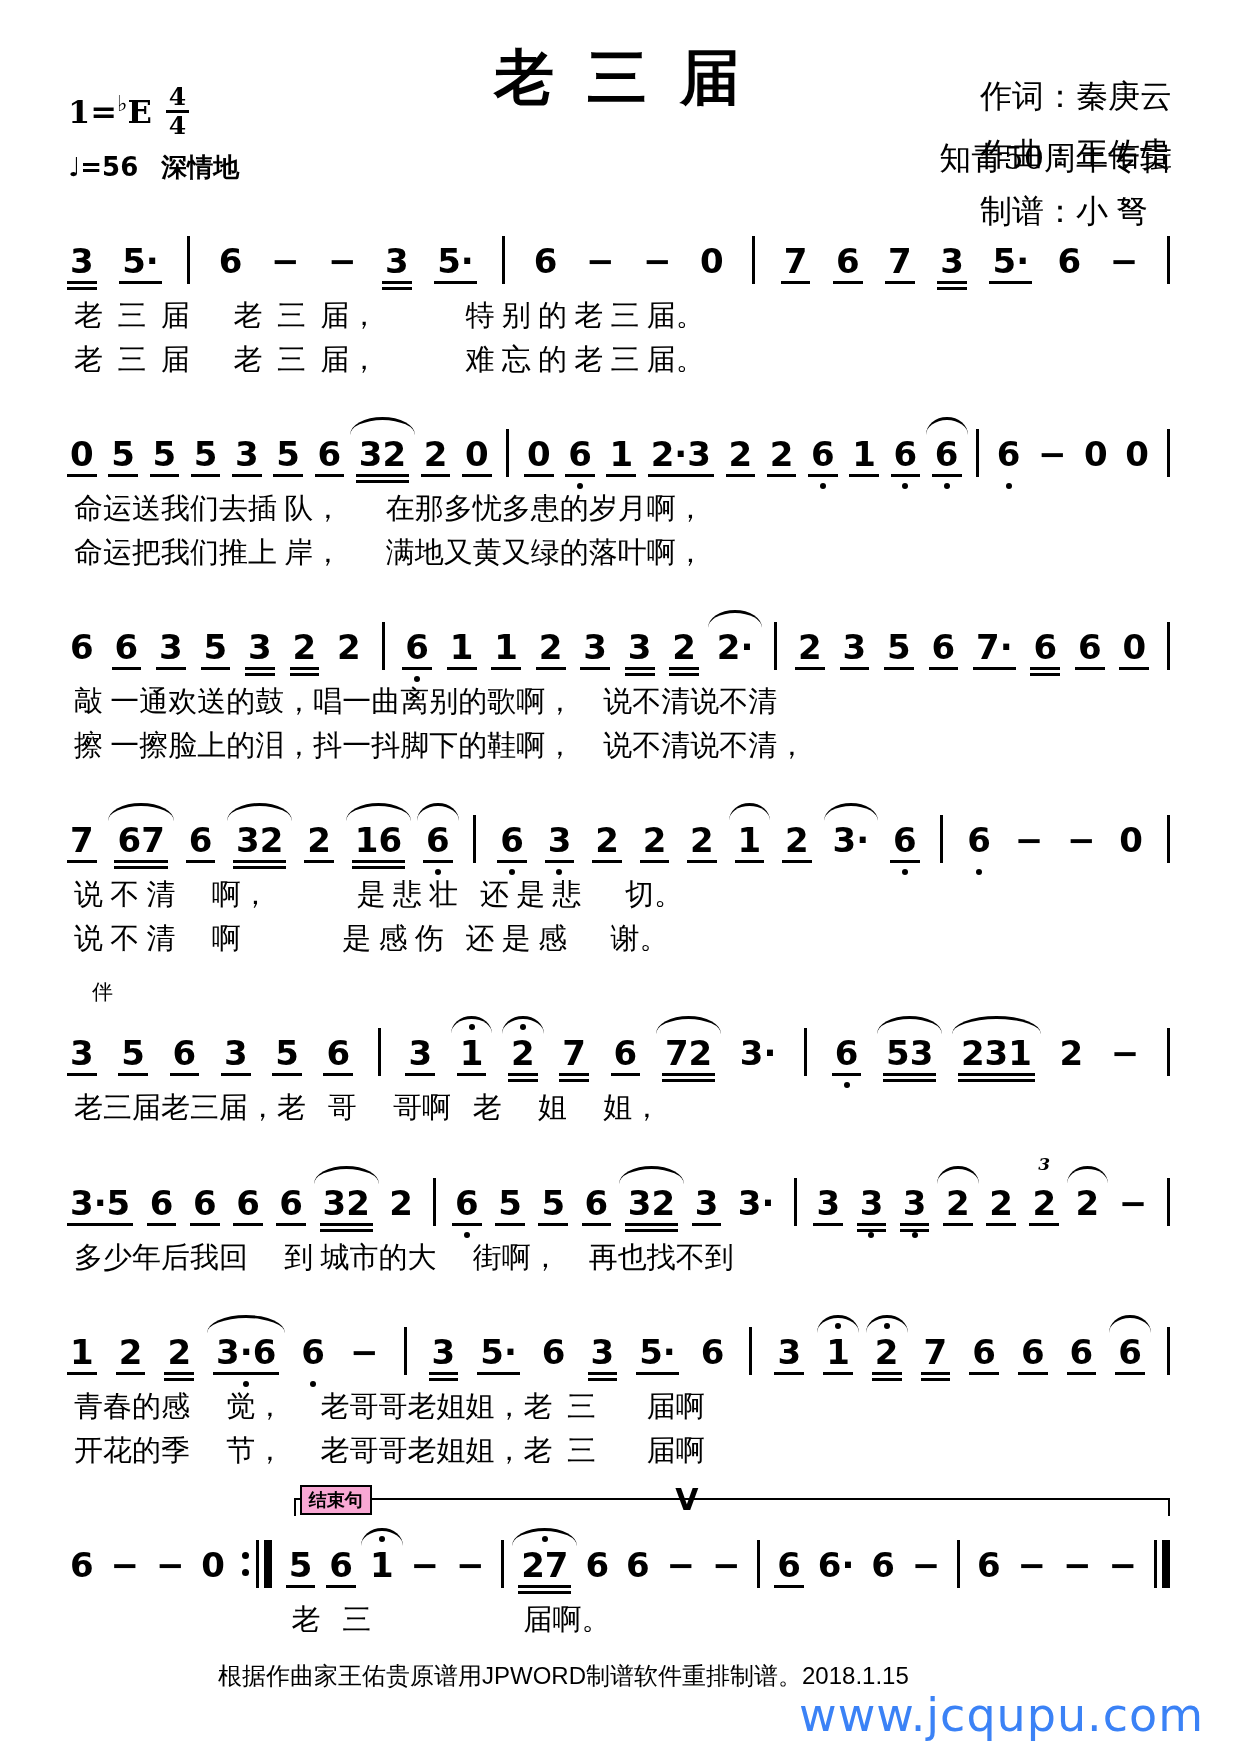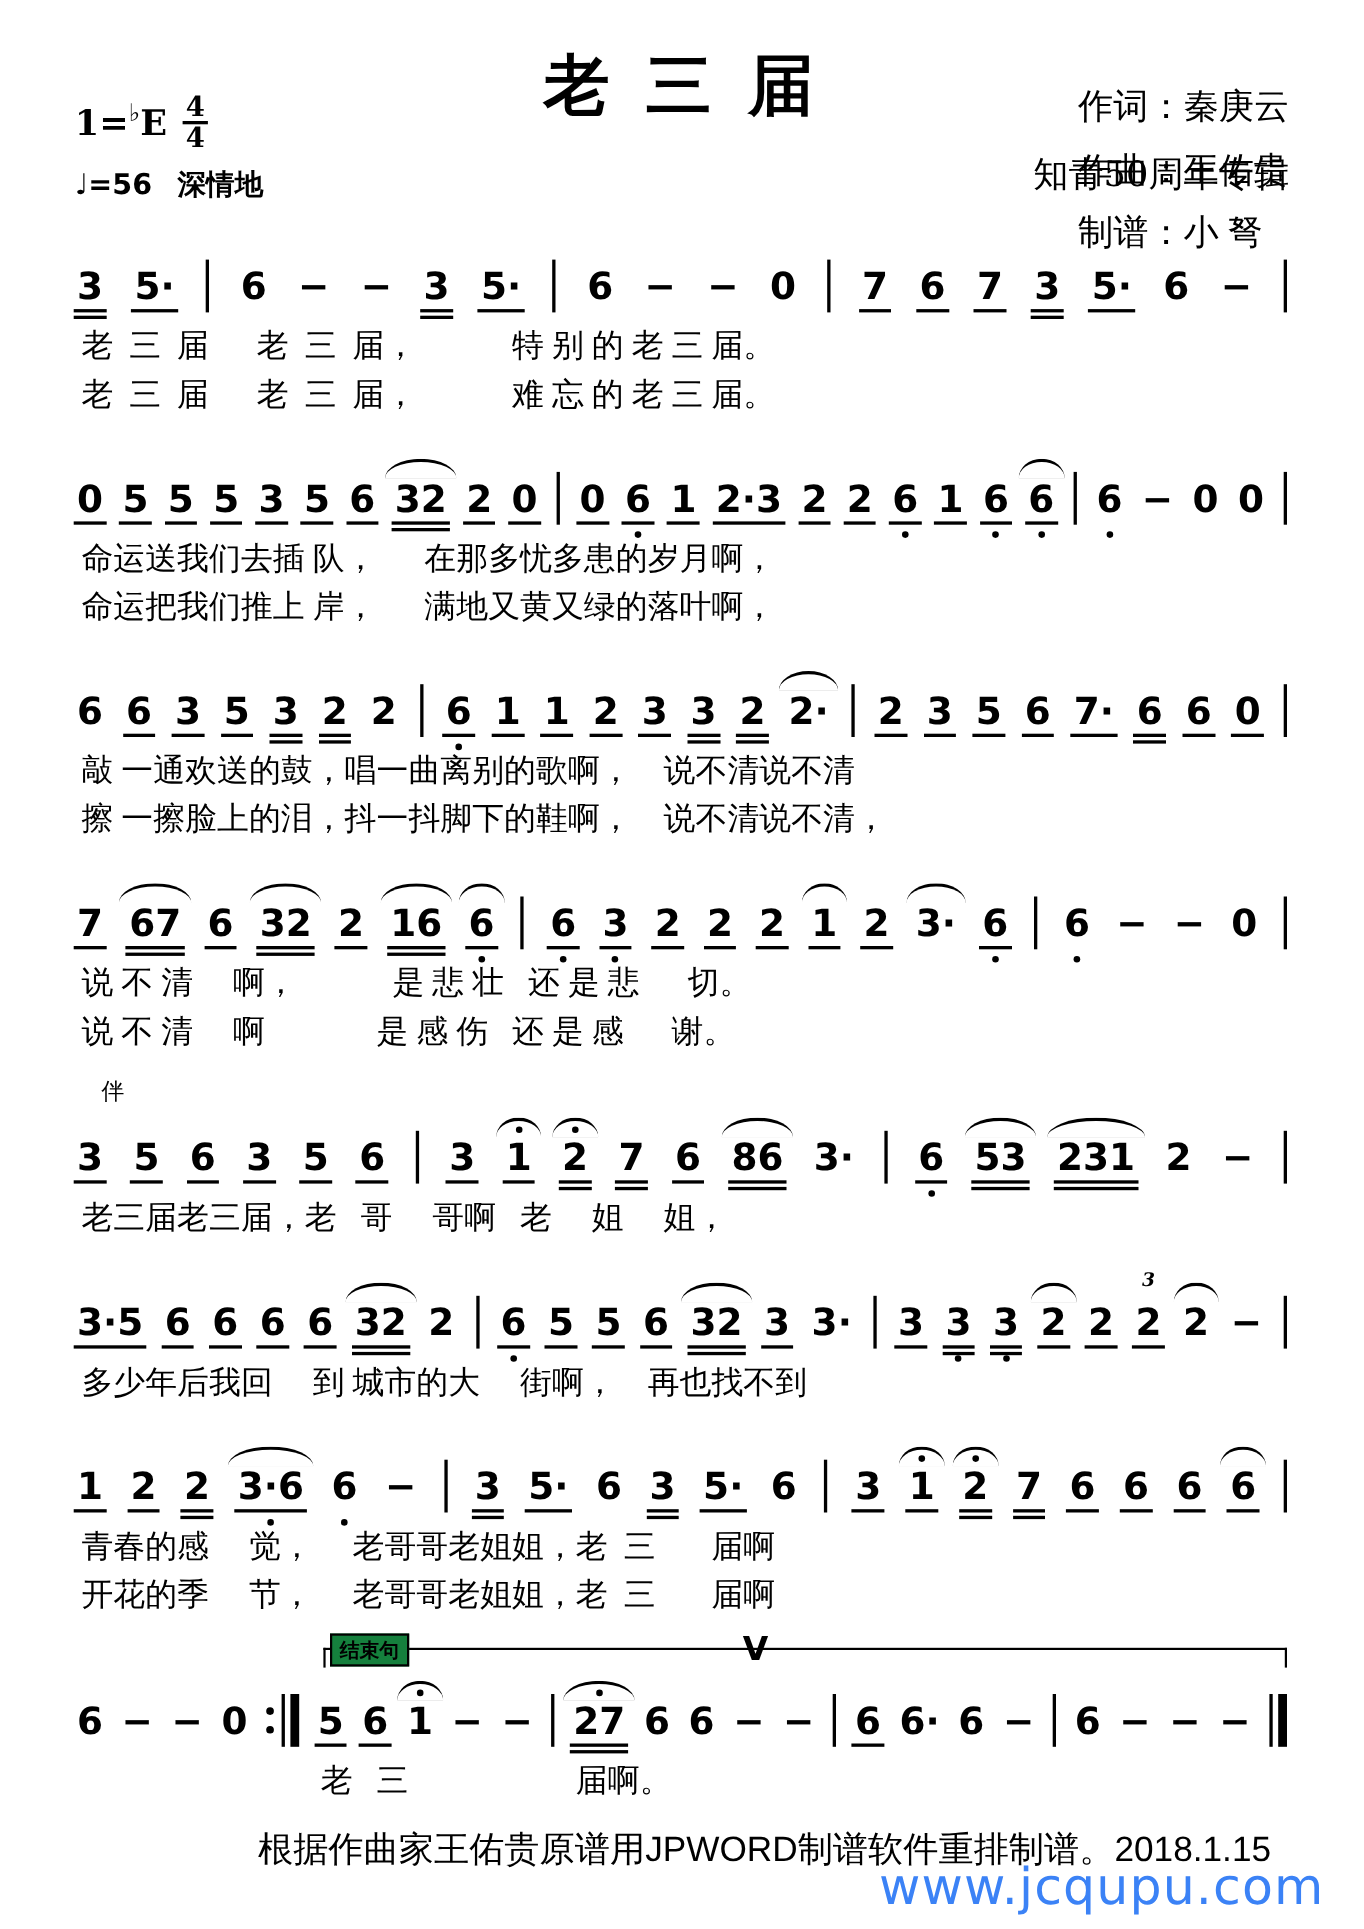--- a/index.html
+++ b/index.html
@@ -43,27 +43,27 @@
   .bar.thin{width:3px;background:#000}
   .bar.thick{width:8px;background:#000}
   .repeat-dots{display:flex;flex-direction:column;justify-content:center;gap:10px;height:48px;margin-right:2px}
   .rdot{width:7px;height:7px;background:#000;border-radius:50%}
   .lyric{white-space:pre;font-size:29px;line-height:1.5;margin-left:6px;
          font-family:Liberation Serif, serif}
   .pre-label{font-size:21px;font-family:"DejaVu Serif",serif;margin:2px 0 -8px 24px}
   .has-bracket{padding-top:50px}
   .ending-bracket{position:absolute;left:20.5%;right:2px;top:8px;height:16px;
                   border:2.5px solid #000;border-bottom:none}
-  .ending-label{position:absolute;left:21%;top:-5px;background:#15803d;border:2px solid #000;
+  .ending-label{position:absolute;left:21%;top:-5px;background:#f9a8d4;border:2px solid #000;
                 font-size:18px;padding:1px 7px;font-family:"DejaVu Serif",serif;font-weight:bold}
   .breath-mark{position:absolute;left:55%;top:-8px;font-size:30px;font-weight:bold;
                font-family:"DejaVu Sans",sans-serif}
 
   
-  .footer{text-align:center;padding-left:150px;font-size:32px;margin-top:12px;
+  .footer{padding-left:150px;font-size:24px;margin-top:12px;
           font-family:"Liberation Sans",sans-serif}
   .watermark{position:absolute;right:36px;bottom:12px;font-size:46px;color:#3b82f6;
              letter-spacing:1px;font-family:"DejaVu Sans",sans-serif}
 </style>
 </head>
 <body>
 
 <div class="page">
 
   <div class="header">
@@ -252,21 +252,21 @@
           <div class="tok"><span class="tok-txt">5</span><div class="ln l1"></div></div>
           <div class="tok"><span class="tok-txt">6</span><div class="ln l1"></div></div>
           <div class="bar-group">
             <div class="bar thin"></div>
           </div>
           <div class="tok"><span class="tok-txt">3</span><div class="ln l1"></div></div>
           <div class="tok"><span class="tok-txt">1</span><div class="ln l1"></div><div class="ndot hi"></div><div class="arc"></div></div>
           <div class="tok"><span class="tok-txt">2</span><div class="ln l1"></div><div class="ln l2"></div><div class="ndot hi"></div><div class="arc"></div></div>
           <div class="tok"><span class="tok-txt">7</span><div class="ln l1"></div><div class="ln l2"></div></div>
           <div class="tok"><span class="tok-txt">6</span><div class="ln l1"></div></div>
-          <div class="tok"><span class="tok-txt">86</span><div class="ln l1"></div><div class="ln l2"></div><div class="arc"></div></div>
+          <div class="tok"><span class="tok-txt">72</span><div class="ln l1"></div><div class="ln l2"></div><div class="arc"></div></div>
           <div class="tok"><span class="tok-txt">3·</span></div>
           <div class="bar-group">
             <div class="bar thin"></div>
           </div>
           <div class="tok"><span class="tok-txt">6</span><div class="ln l1"></div><div class="ndot lo"></div></div>
           <div class="tok"><span class="tok-txt">53</span><div class="ln l1"></div><div class="ln l2"></div><div class="arc"></div></div>
           <div class="tok"><span class="tok-txt">231</span><div class="ln l1"></div><div class="ln l2"></div><div class="arc"></div></div>
           <div class="tok"><span class="tok-txt">2</span></div>
           <div class="tok"><span class="tok-txt">−</span></div>
           <div class="bar-group">

